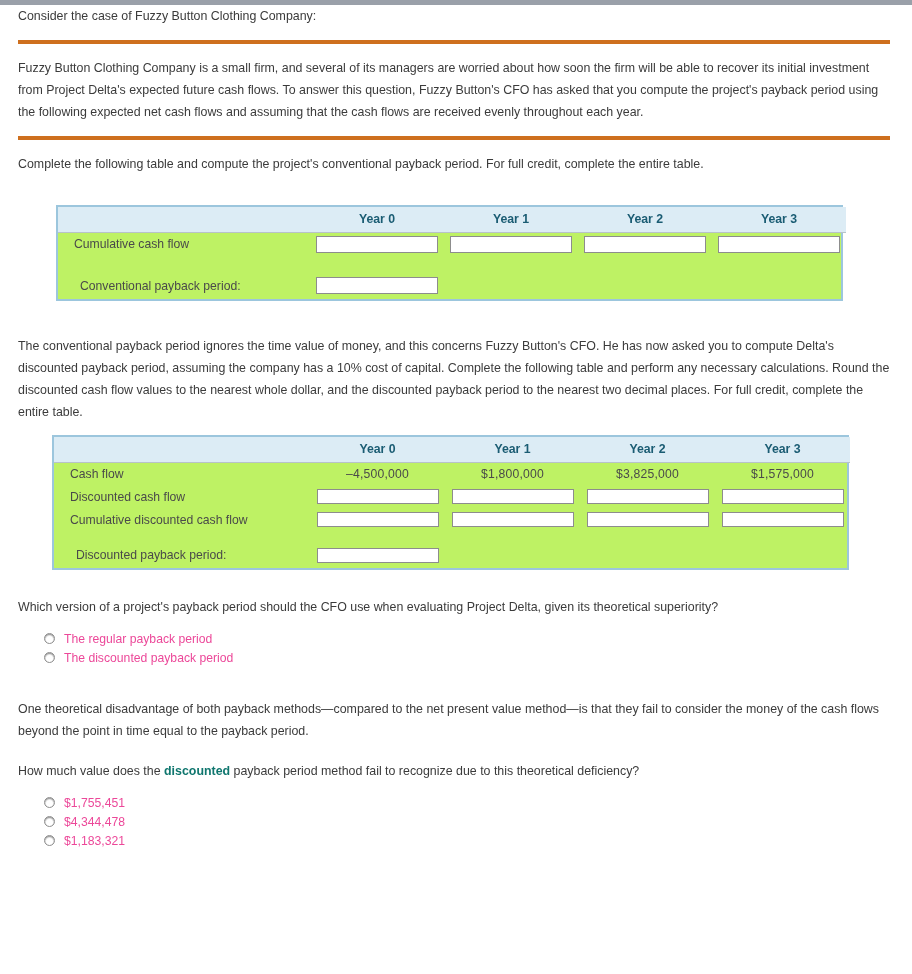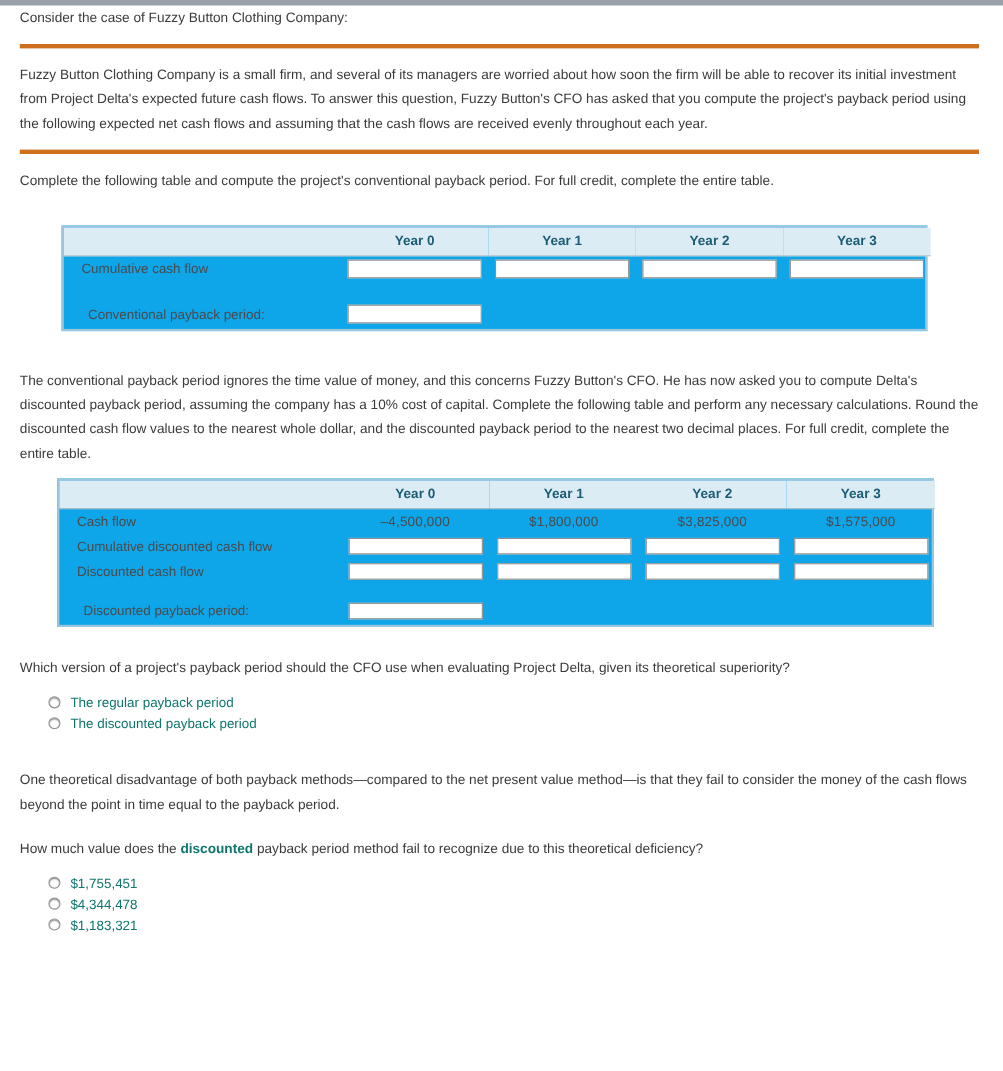--- a/index.html
+++ b/index.html
@@ -42,21 +42,21 @@
 
   .spacer-18 { height: 18px; }
   .spacer-12 { height: 12px; }
   .spacer-26 { height: 26px; }
   .spacer-30 { height: 30px; }
   .spacer-34 { height: 34px; }
 
   
   .panel {
     border: 2px solid #9cc6dd;
-    background: #0ea5e9;
+    background: #bef264;
     margin: 0 0 0 56px;
     width: 787px;
   }
   .panel.second { margin-left: 52px; width: 797px; }
 
   table.grid {
     width: 100%;
     border-collapse: collapse;
     table-layout: fixed;
   }
@@ -123,21 +123,21 @@
     width: 11px; height: 11px;
     border-radius: 50%;
     border: 1px solid #8e8e8e;
     background: radial-gradient(circle at 50% 62%, #ffffff 0%, #ffffff 42%, #cfcfcf 78%, #a8a8a8 100%);
     box-shadow: inset 0 1px 1px rgba(0,0,0,0.28);
     flex: 0 0 auto;
     margin-right: 9px;
   }
   .opt-label {
     font-size: 12.2px;
-    color: #0f766e;
+    color: #ec4899;
     white-space: nowrap;
   }
   b.bold { font-weight: bold; color: #0f766e; }
 </style>
 </head>
 <body>
 
 <div class="top-bar"></div>
 
 <div class="page">
@@ -230,36 +230,36 @@
       </thead>
       <tbody>
         <tr>
           <td class="lbl">Cash flow</td>
           <td class="num">–4,500,000</td>
           <td class="num">$1,800,000</td>
           <td class="num">$3,825,000</td>
           <td class="num">$1,575,000</td>
         </tr>
         <tr>
+          <td class="lbl">Discounted cash flow</td>
+          <td class="inp">
+            <span class="field"></span>
+          </td>
+          <td class="inp">
+            <span class="field"></span>
+          </td>
+          <td class="inp">
+            <span class="field"></span>
+          </td>
+          <td class="inp">
+            <span class="field"></span>
+          </td>
+        </tr>
+        <tr>
           <td class="lbl">Cumulative discounted cash flow</td>
-          <td class="inp">
-            <span class="field"></span>
-          </td>
-          <td class="inp">
-            <span class="field"></span>
-          </td>
-          <td class="inp">
-            <span class="field"></span>
-          </td>
-          <td class="inp">
-            <span class="field"></span>
-          </td>
-        </tr>
-        <tr>
-          <td class="lbl">Discounted cash flow</td>
           <td class="inp">
             <span class="field"></span>
           </td>
           <td class="inp">
             <span class="field"></span>
           </td>
           <td class="inp">
             <span class="field"></span>
           </td>
           <td class="inp">

